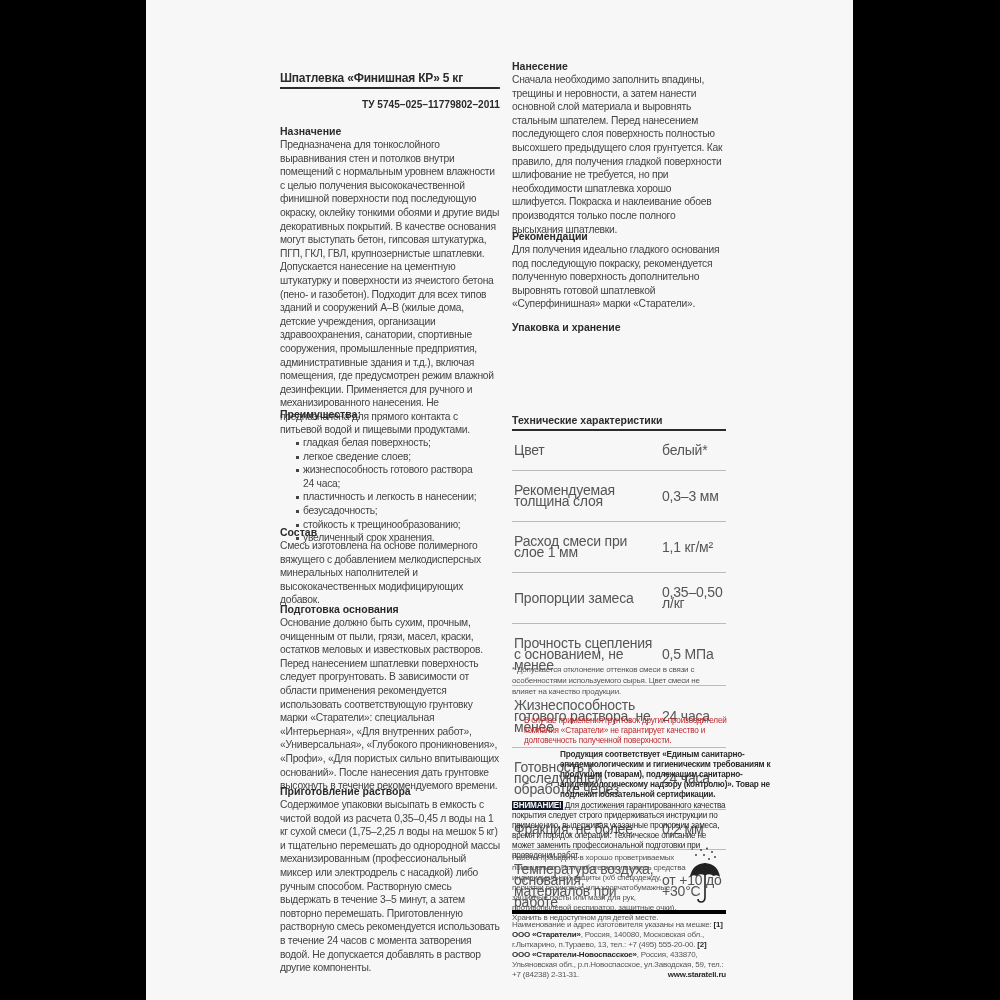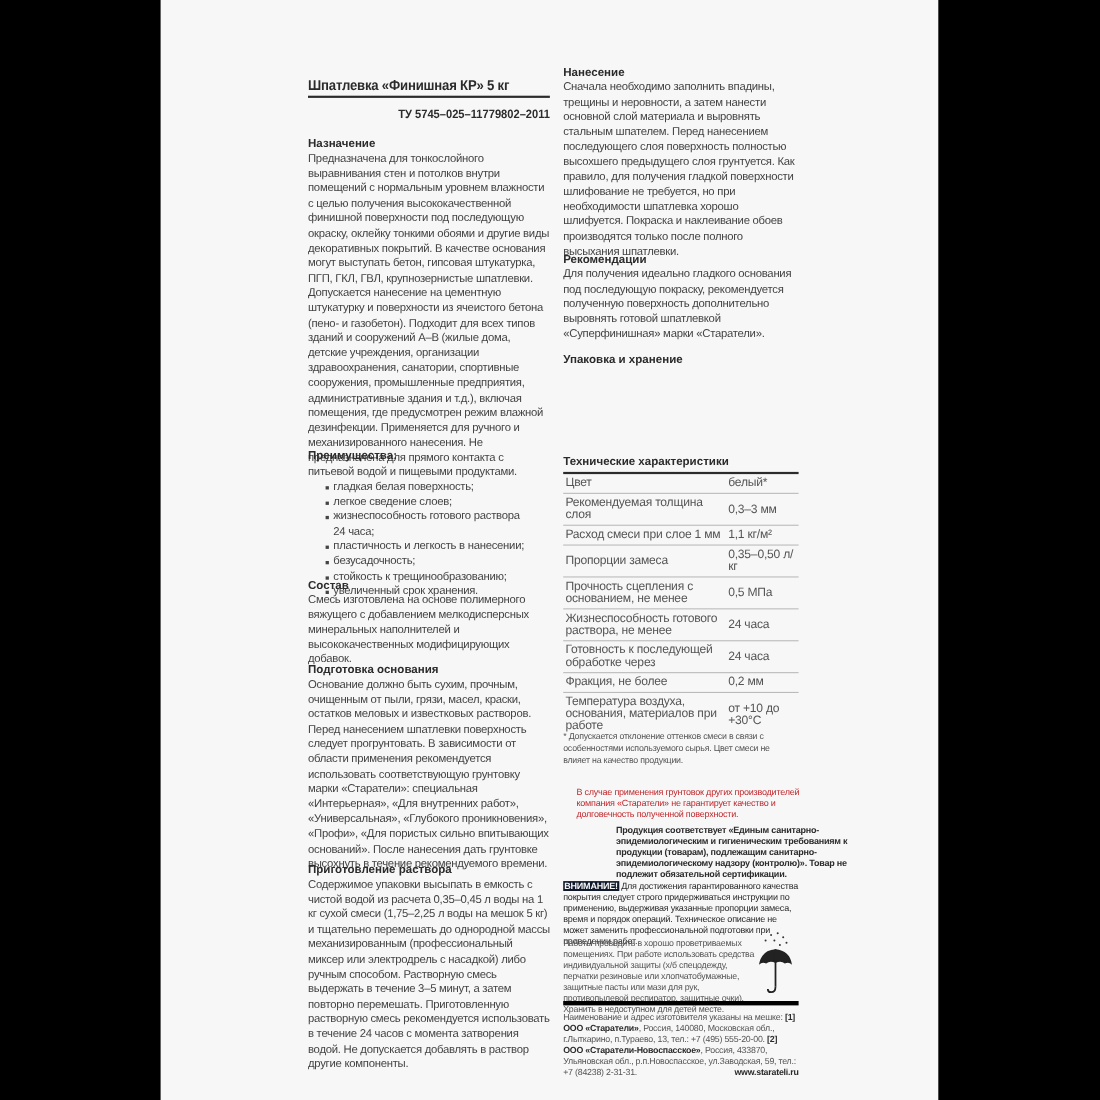--- a/index.html
+++ b/index.html
@@ -16,21 +16,21 @@
 
   .section { position:absolute; left:0; width:100%; }
   h3 { margin:0; font-size:10.5px; font-weight:bold; color:#2b2b2b; line-height:13px; }
   p { margin:0; font-size:10.3px; line-height:13.6px; color:#444; text-align:left; letter-spacing:-0.25px; }
   ul { margin:15px; padding:0; list-style:none; }
   ul li { font-size:10.3px; line-height:13.6px; color:#444; letter-spacing:-0.25px; padding-left:8px; position:relative; }
   ul li::before { content:""; position:absolute; left:1px; top:6px; width:3px; height:3px; background:#444; }
 
   .table-title { font-size:10.5px; font-weight:bold; color:#2b2b2b; border-bottom:2px solid #2b2b2b; padding-bottom:3px; }
   table { border-collapse:collapse; width:100%; }
-  td { font-size:11px; color:#555; border-bottom:1px solid #bbb; padding:3px 2px; vertical-align:middle; line-height:11px; letter-spacing:-0.2px;}
+  td { font-size:14px; color:#555; border-bottom:1px solid #bbb; padding:14px 2px; vertical-align:middle; line-height:11px; letter-spacing:-0.2px;}
   td.v { width:62px; }
   .footnote { font-size:8px; line-height:11px; color:#555; letter-spacing:-0.2px;}
   .warn-red { font-size:8.2px; line-height:10px; color:#c0282d; letter-spacing:-0.2px;margin-left:12px; }
   .bold-small { font-size:8.2px; line-height:10px; color:#2b2b2b; font-weight:bold; letter-spacing:-0.2px;margin-left:48px; }
   .attn { font-size:8.2px; line-height:10px; color:#2b2b2b; letter-spacing:-0.2px;}
   .attn-badge { background:#0f172a; color:#f7f7f7; font-weight:bold; padding:0 1px; }
   .safety { font-size:8px; line-height:10px; color:#555; letter-spacing:-0.2px; width:178px; }
   .footer { font-size:8px; line-height:10px; color:#555; border-top:4px solid #000000; padding-top:6px; letter-spacing:-0.2px;}
   .footer b { color:#2b2b2b; }
   .site { float:right; font-weight:bold; color:#2b2b2b;margin-left:15px; }

